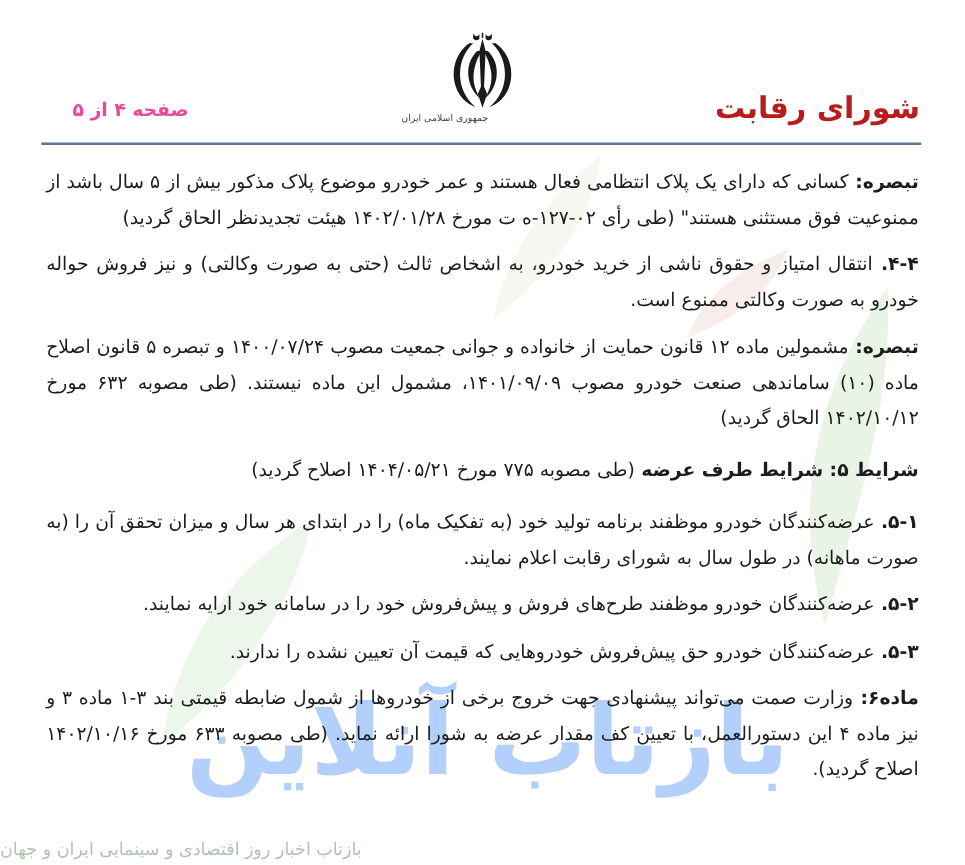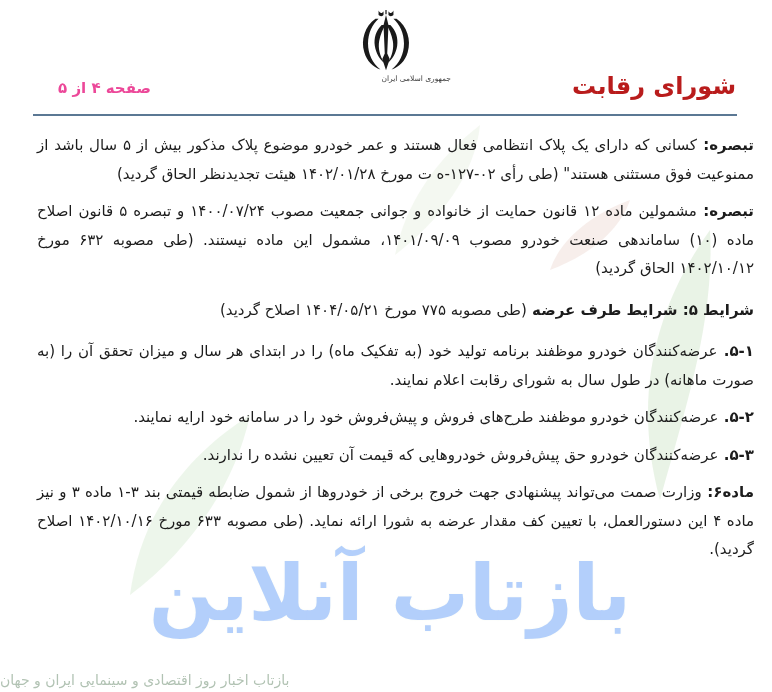--- a/index.html
+++ b/index.html
@@ -21,41 +21,41 @@
   }
   .wm-tagline{
     position:absolute;bottom:4px;left:0;width:100%;text-align:left;
     font-size:14px;color:#a9bcab;opacity:.9;letter-spacing:.5px;
   }
   .swoosh{position:absolute;}
 
   
   header{position:relative;height:116px;z-index:2;}
   .emblem{
-    position:absolute;top:10px;left:50%;transform:translateX(-50%);
-    text-align:right;width:130px;
+    position:absolute;top:26px;left:50%;transform:translateX(-50%);
+    text-align:left;width:130px;
   }
   .emblem svg{display:block;margin:0 auto;}
   .emblem-caption{font-size:7.5px;color:#3a3a3a;margin-top:2px;letter-spacing:.5px;}
   .header-row{
     position:absolute;bottom:16px;right:0;left:0;
     display:flex;justify-content:space-between;align-items:flex-end;
     padding:0 36px 0 58px;
   }
   .org-title{font-size:24px;font-weight:bold;color:#b91c1c;}
   .page-indicator{font-size:15px;font-weight:bold;color:#ec4899;padding-bottom:3px;}
   .header-rule{
     position:absolute;bottom:0;right:35px;left:33px;height:0;
     border:none;border-top:2px solid #5b7894;margin:0;
   }
 
   
   main{
     position:relative;z-index:1;
-    padding:15px 18px 0 37px;
+    padding:15px 37px 0 37px;
     font-size:15px;line-height:1.9;
     text-align:justify;
   }
   main p{margin:0 0 9px 0;}
   main p.heading{margin:13px 0 13px 0;}
   main p.spaced-top{margin-top:9px;}
   .lead{font-weight:bold;}
   .lead::after{content:" ";}
 </style>
 </head>
@@ -102,20 +102,23 @@
       <div class="page-indicator">صفحه ۴ از ۵</div>
     </div>
     <hr class="header-rule">
   </header>
 
   <main>
     <p>
       <b class="lead">تبصره:</b><span>کسانی که دارای یک پلاک انتظامی فعال هستند و عمر خودرو موضوع  پلاک مذکور بیش از ۵ سال باشد از ممنوعیت فوق مستثنی هستند" (طی رأی ۰۲-۱۲۷-ه ت مورخ ۱۴۰۲/۰۱/۲۸ هیئت تجدیدنظر الحاق گردید)</span>
     </p>
     <p>
+      <b class="lead">۴-۴.</b><span>انتقال امتیاز و حقوق ناشی از خرید خودرو، به اشخاص ثالث (حتی به صورت وکالتی) و نیز فروش حواله خودرو به صورت وکالتی ممنوع است.</span>
+    </p>
+    <p>
       <b class="lead">تبصره:</b><span>مشمولین ماده ۱۲ قانون حمایت از خانواده و جوانی جمعیت مصوب ۱۴۰۰/۰۷/۲۴ و تبصره ۵ قانون اصلاح ماده (۱۰) ساماندهی صنعت خودرو مصوب ۱۴۰۱/۰۹/۰۹، مشمول این ماده نیستند. (طی مصوبه ۶۳۲ مورخ ۱۴۰۲/۱۰/۱۲ الحاق گردید)</span>
     </p>
     <p class="heading">
       <b class="lead">شرایط ۵: شرایط طرف عرضه</b><span>(طی مصوبه ۷۷۵ مورخ ۱۴۰۴/۰۵/۲۱ اصلاح گردید)</span>
     </p>
     <p>
       <b class="lead">۵-۱.</b><span>عرضه‌کنندگان خودرو موظفند برنامه تولید خود (به تفکیک ماه) را در ابتدای هر سال و میزان تحقق آن را (به صورت ماهانه) در طول سال به شورای رقابت اعلام نمایند.</span>
     </p>
     <p>
       <b class="lead">۵-۲.</b><span>عرضه‌کنندگان خودرو موظفند طرح‌های فروش و پیش‌فروش خود را در سامانه خود ارایه نمایند.</span>

